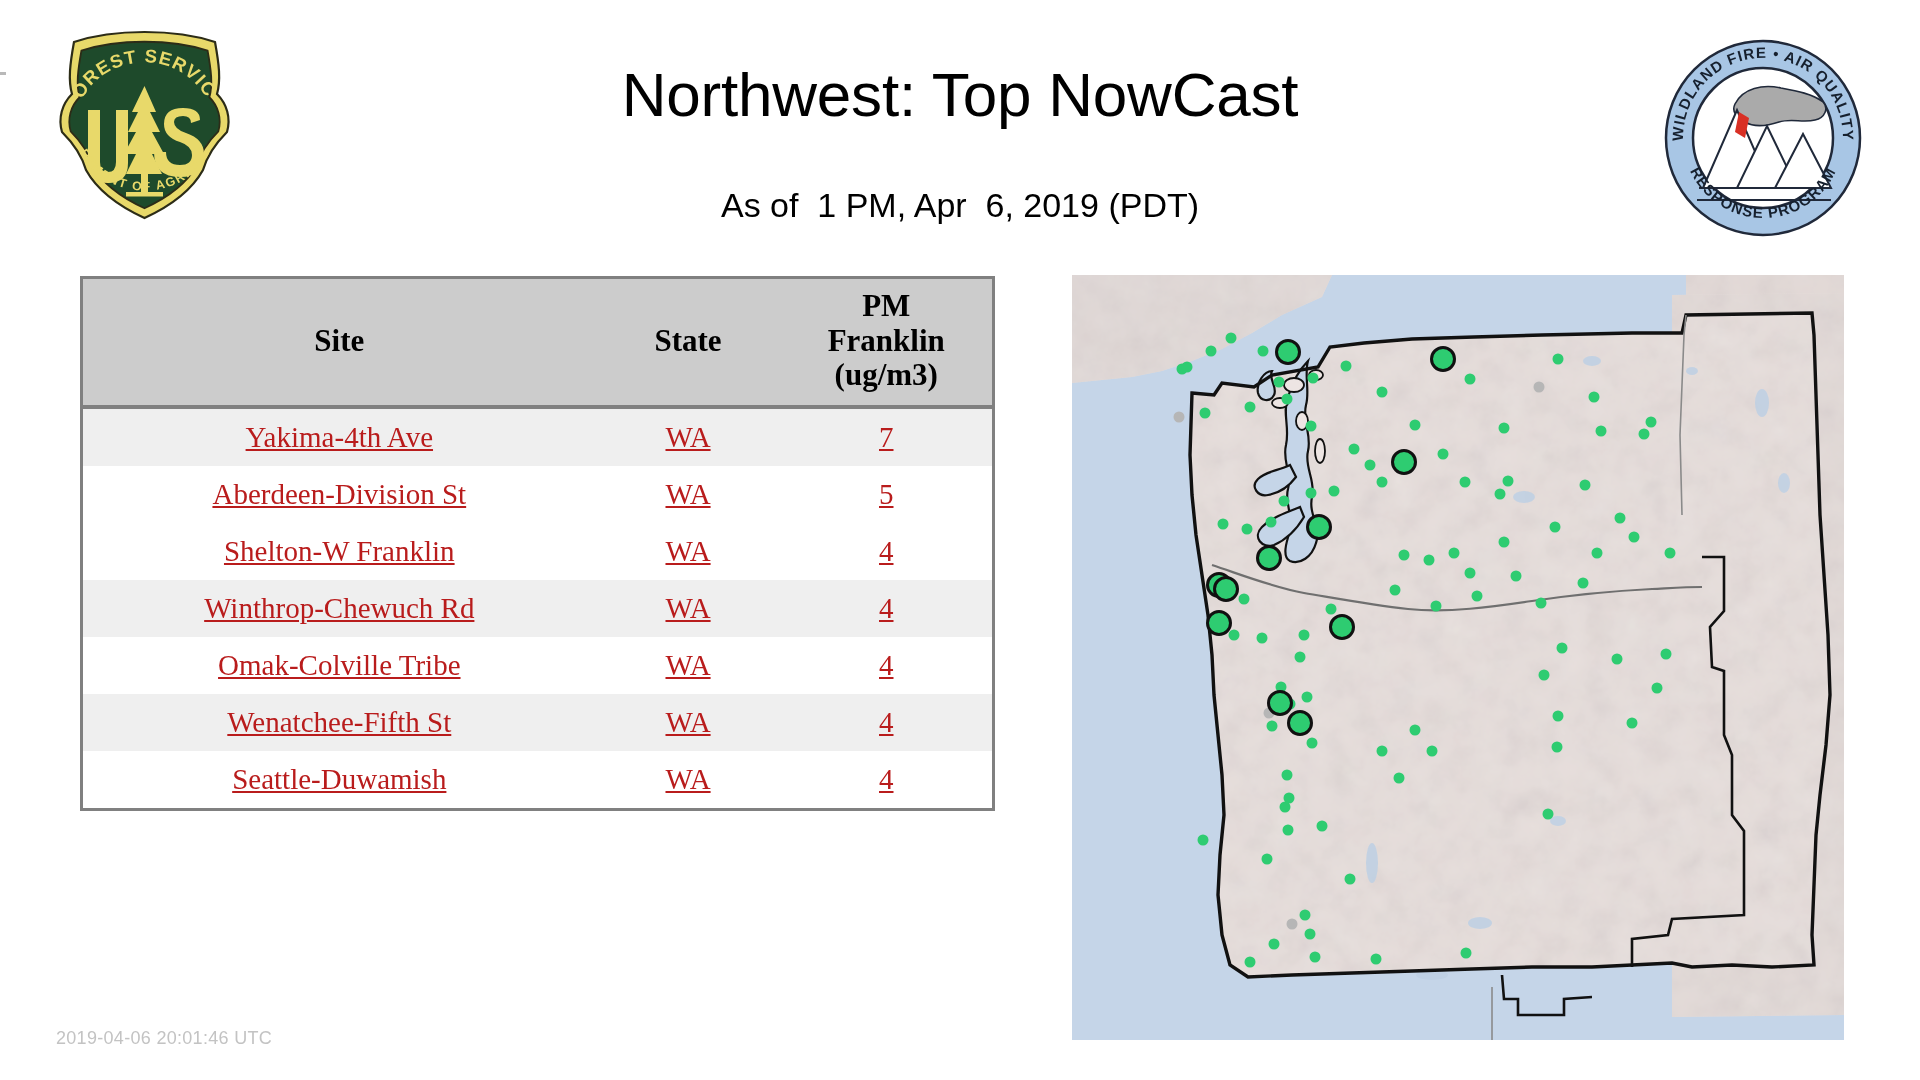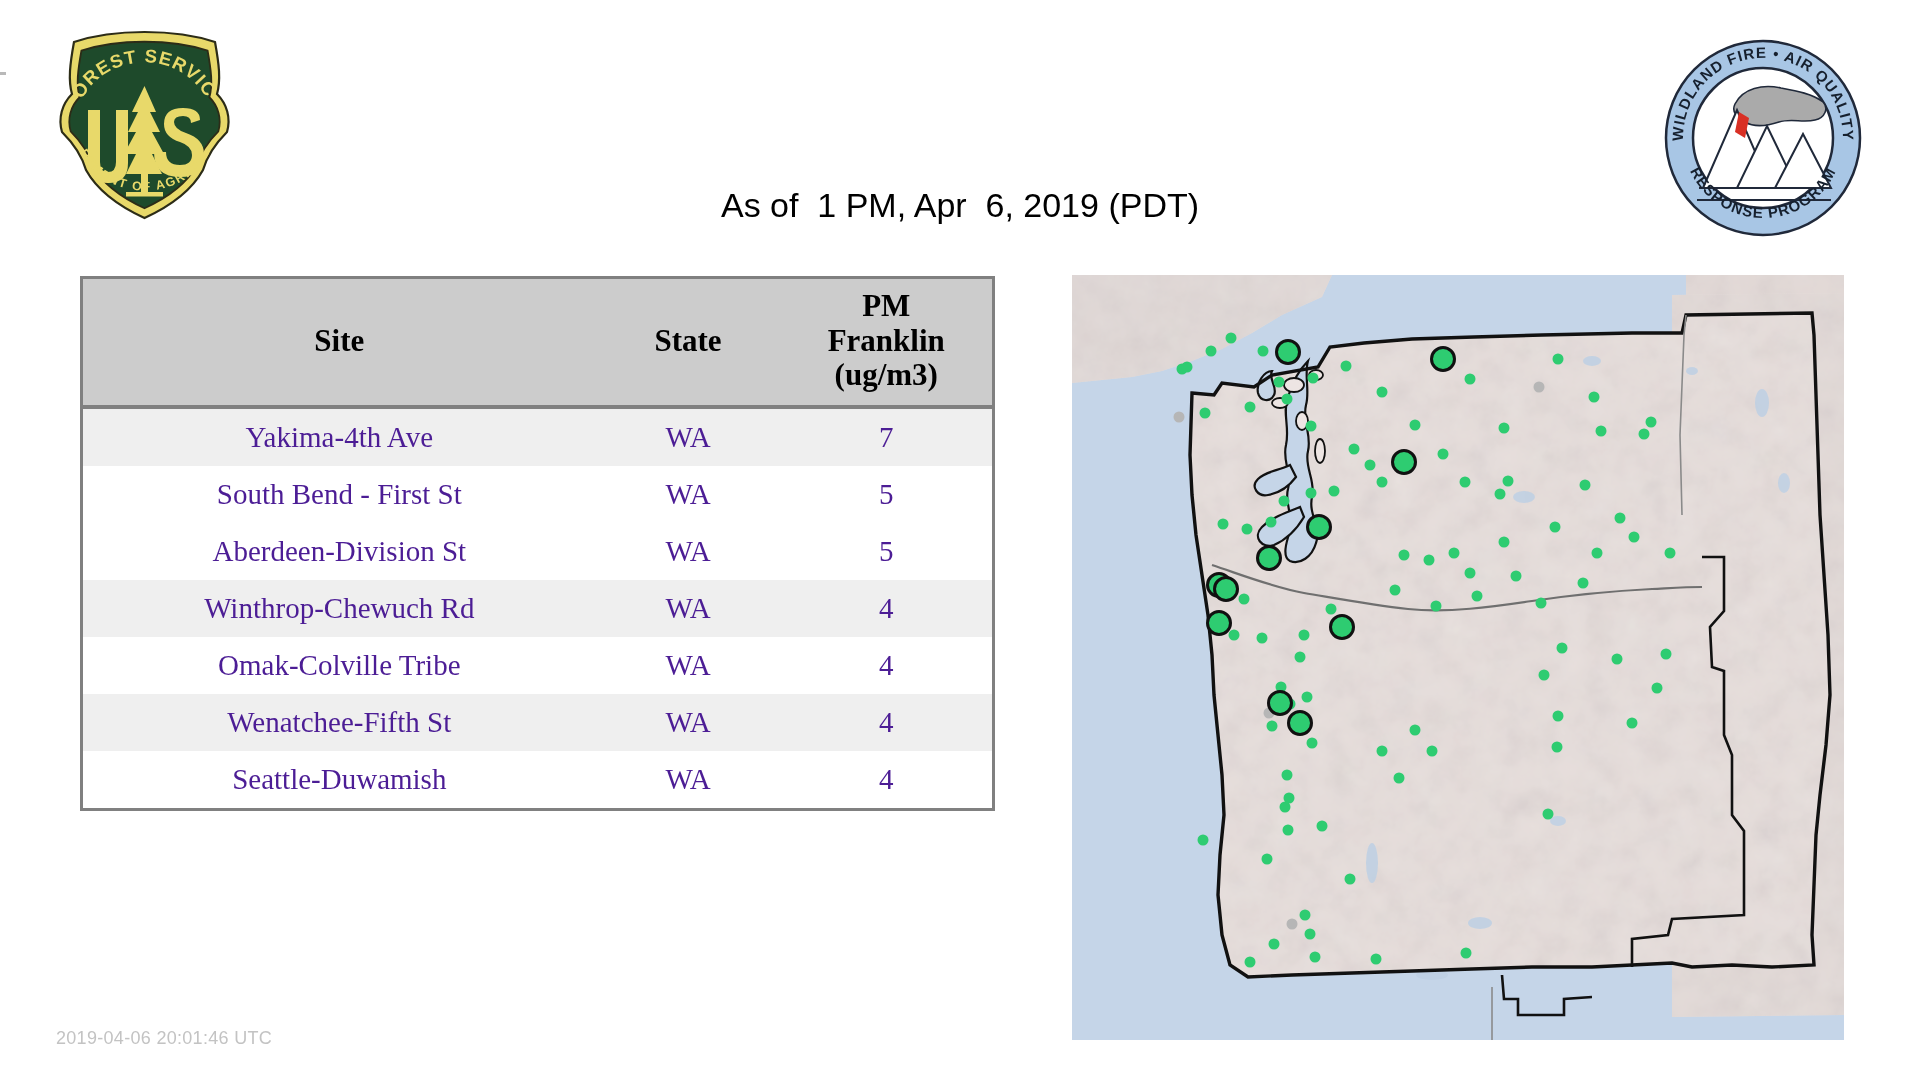--- a/index.html
+++ b/index.html
@@ -117,25 +117,26 @@
     vertical-align: middle;
     padding: 10px 4px 12px 4px;
     border-bottom: 4px solid #808080;
   }
   table.nowcast thead th.col-site   { width: 57%; }
   table.nowcast thead th.col-state  { width: 20%; }
   table.nowcast thead th.col-value  { width: 23%; }
 
   table.nowcast tbody td {
     font-size: 29px;
-    color: #4c1d95;
+    color: #b91c1c;
     text-align: center;
     padding: 12px 4px 12px 4px;
     border: none;
     white-space: nowrap;
+    text-decoration: underline;
   }
   table.nowcast tbody tr.odd  td { background: #efefef; }
   table.nowcast tbody tr.even td { background: #ffffff; }
 
   
   #map-panel {
     position: absolute;
     left: 1072px;
     top: 275px;
     width: 772px;
@@ -212,20 +213,21 @@
         <rect x="74" y="164" width="37" height="4.5"></rect>
       </g>
 
       <path id="arcBot" d="M 26 120 A 70 62 0 0 0 159 120" fill="none"></path>
       <text font-family="'Liberation Sans', sans-serif" font-size="12.5" font-weight="bold" fill="#E8D96A" letter-spacing="1.6">
         <textPath href="#arcBot" startOffset="50%" text-anchor="middle">DEPARTMENT OF AGRICULTURE</textPath>
       </text>
     </svg>
   </div>
 
+  <div id="title">Northwest: Top NowCast</div>
   <div id="subtitle">As of  1 PM, Apr  6, 2019 (PDT)</div>
 
   <div id="wfaqrp-logo">
     <svg viewBox="0 0 200 200" width="200" height="200" aria-hidden="true">
       <circle cx="100" cy="100" r="97" fill="#A8C6E5" stroke="#20293a" stroke-width="2.5"></circle>
       <circle cx="100" cy="100" r="70" fill="#ffffff" stroke="#20293a" stroke-width="2.5"></circle>
 
       <path d="M72 66 C 80 50, 100 46, 118 50 C 134 53, 150 56, 160 64
                C 166 70, 162 80, 152 82 C 140 85, 128 80, 116 84
                C 104 88, 92 90, 82 84 C 74 79, 68 74, 72 66 Z" fill="#AAAAAA" stroke="#20293a" stroke-width="1.6"></path>
@@ -267,28 +269,28 @@
           </th>
         </tr>
       </thead>
       <tbody id="table-body">
           <tr class="odd">
             <td>Yakima-4th Ave</td>
             <td>WA</td>
             <td>7</td>
           </tr>
           <tr class="even">
-            <td>South Bend - First St</td>
+            <td>Aberdeen-Division St</td>
             <td>WA</td>
             <td>5</td>
           </tr>
           <tr class="even">
-            <td>Aberdeen-Division St</td>
-            <td>WA</td>
-            <td>5</td>
+            <td>Shelton-W Franklin</td>
+            <td>WA</td>
+            <td>4</td>
           </tr>
           <tr class="odd">
             <td>Winthrop-Chewuch Rd</td>
             <td>WA</td>
             <td>4</td>
           </tr>
           <tr class="even">
             <td>Omak-Colville Tribe</td>
             <td>WA</td>
             <td>4</td>

